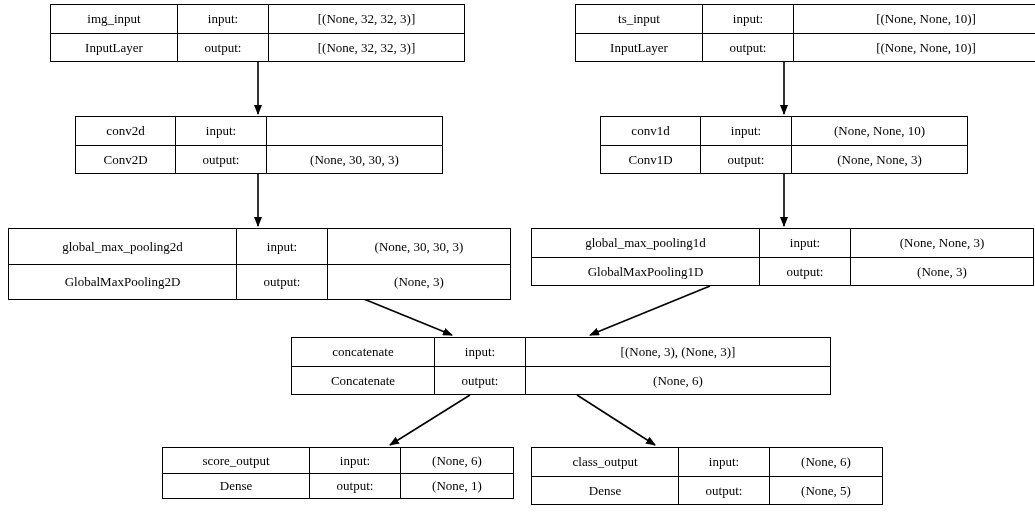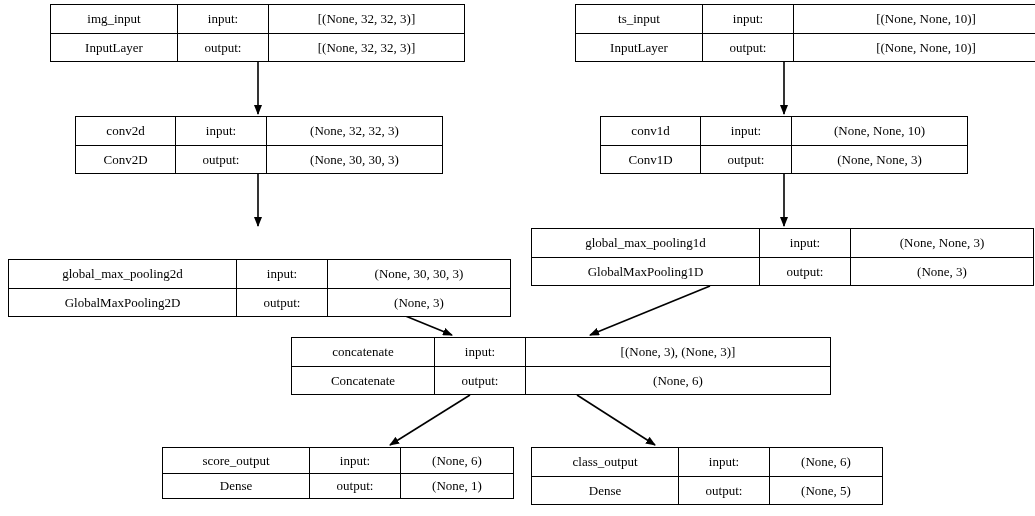--- a/index.html
+++ b/index.html
@@ -99,41 +99,40 @@
         <div class="node-row row-bottom">
           <div class="cell col-name" style="width: 127px; flex: 0 0 127px;">InputLayer</div>
           <div class="cell col-io" style="width: 91px; flex: 0 0 91px;">output:</div>
           <div class="cell col-shape" style="flex: 1 1 auto;">[(None, None, 10)]</div>
         </div>
       </div>
       <div class="node" style="left: 75px; top: 116px; width: 368px; height: 58px;">
         <div class="node-row row-top">
           <div class="cell col-name" style="width: 100px; flex: 0 0 100px;">conv2d</div>
           <div class="cell col-io" style="width: 91px; flex: 0 0 91px;">input:</div>
-          <div class="cell col-shape" style="flex: 1 1 auto;">(None, 32, 32, 3)</div>
         </div>
         <div class="node-row row-bottom">
           <div class="cell col-name" style="width: 100px; flex: 0 0 100px;">Conv2D</div>
           <div class="cell col-io" style="width: 91px; flex: 0 0 91px;">output:</div>
           <div class="cell col-shape" style="flex: 1 1 auto;">(None, 30, 30, 3)</div>
         </div>
       </div>
       <div class="node" style="left: 600px; top: 116px; width: 368px; height: 58px;">
         <div class="node-row row-top">
           <div class="cell col-name" style="width: 100px; flex: 0 0 100px;">conv1d</div>
           <div class="cell col-io" style="width: 91px; flex: 0 0 91px;">input:</div>
           <div class="cell col-shape" style="flex: 1 1 auto;">(None, None, 10)</div>
         </div>
         <div class="node-row row-bottom">
           <div class="cell col-name" style="width: 100px; flex: 0 0 100px;">Conv1D</div>
           <div class="cell col-io" style="width: 91px; flex: 0 0 91px;">output:</div>
           <div class="cell col-shape" style="flex: 1 1 auto;">(None, None, 3)</div>
         </div>
       </div>
-      <div class="node" style="left: 8px; top: 228px; width: 503px; height: 58px; margin-top: 31px;">
+      <div class="node" style="left: 8px; top: 228px; width: 503px; height: 72px;">
         <div class="node-row row-top">
           <div class="cell col-name" style="width: 228px; flex: 0 0 228px;">global_max_pooling2d</div>
           <div class="cell col-io" style="width: 91px; flex: 0 0 91px;">input:</div>
           <div class="cell col-shape" style="flex: 1 1 auto;">(None, 30, 30, 3)</div>
         </div>
         <div class="node-row row-bottom">
           <div class="cell col-name" style="width: 228px; flex: 0 0 228px;">GlobalMaxPooling2D</div>
           <div class="cell col-io" style="width: 91px; flex: 0 0 91px;">output:</div>
           <div class="cell col-shape" style="flex: 1 1 auto;">(None, 3)</div>
         </div>

